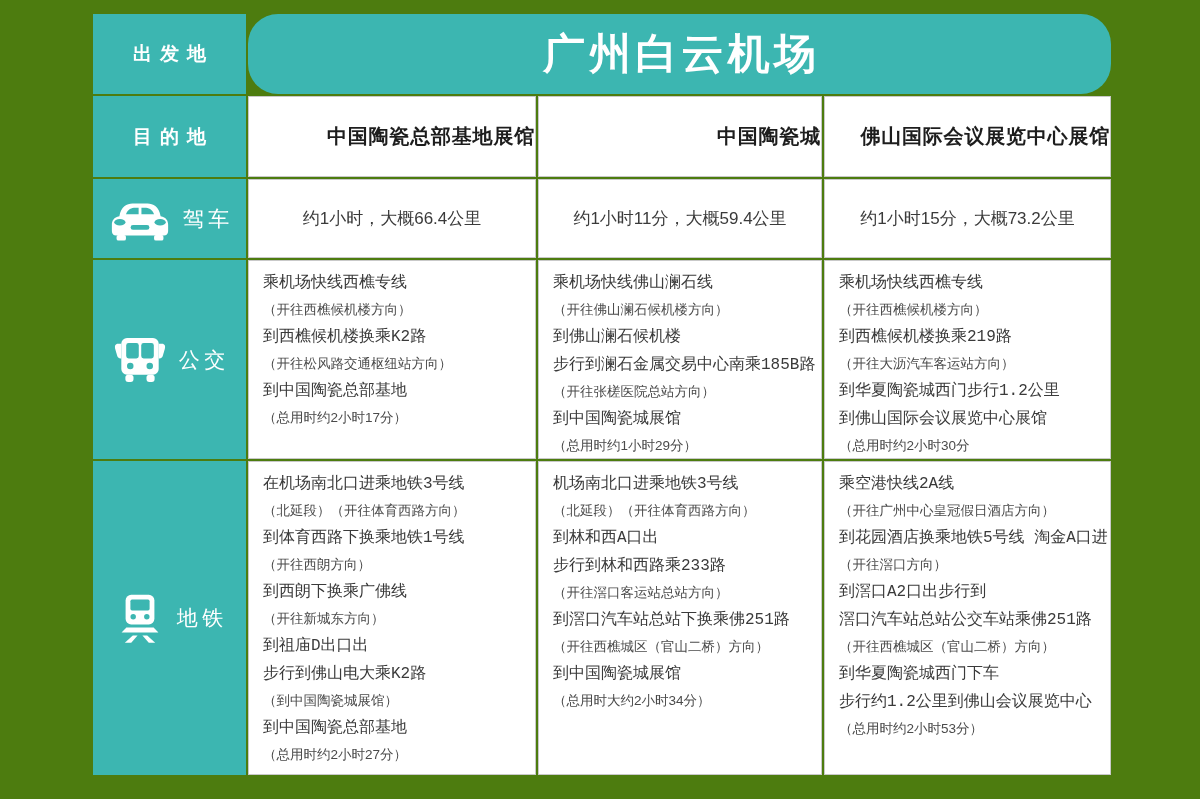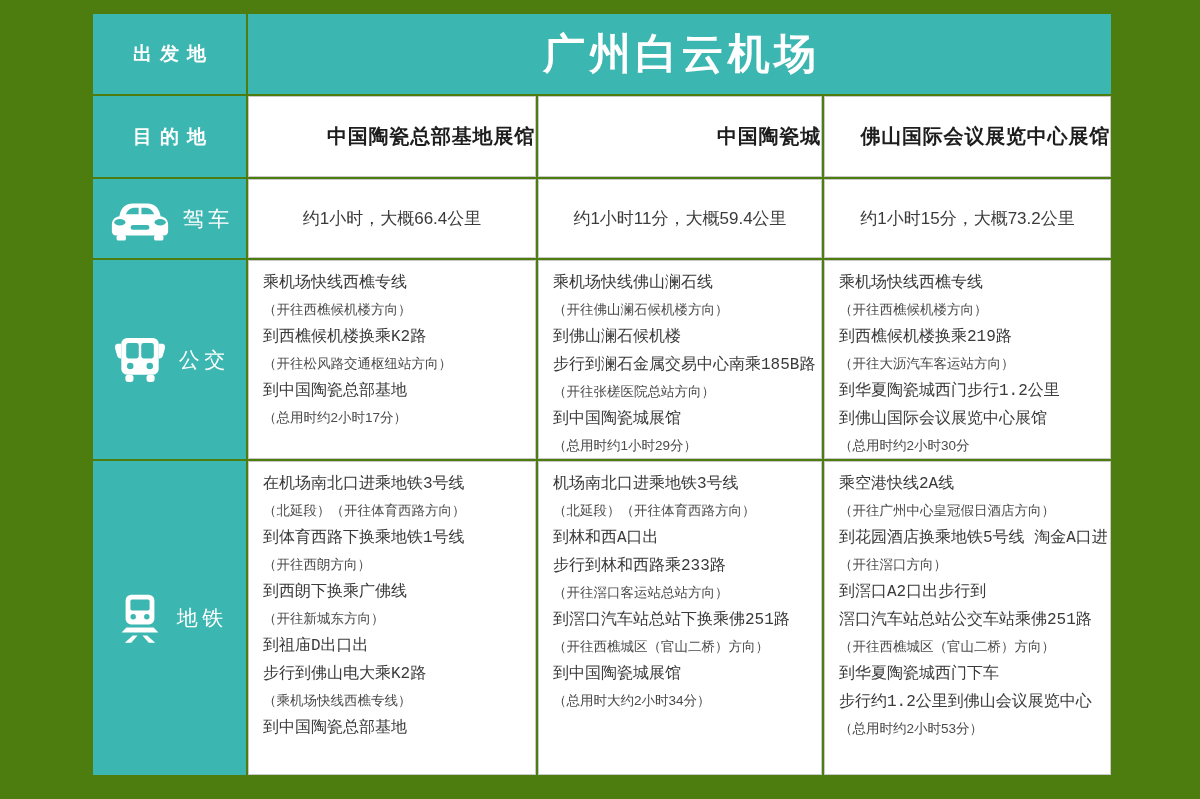--- a/index.html
+++ b/index.html
@@ -19,21 +19,21 @@
   .table{
     position:absolute;left:93px;top:14px;
     display:grid;
     grid-template-columns:153px 288px 284px 287px;
     grid-template-rows:80px 81px 79px 199px 314px;
     gap:2px;
   }
   .cell{overflow:hidden;}
   .teal{background:var(--teal);color:#fff;}
   .white{background:#fff;border:1px solid var(--border);}
-  .span3{grid-column:2/5;}
+  .span3{grid-column:2/5;border-radius:30px;}
 
   
   .hlabel{display:flex;align-items:center;justify-content:center;}
   .hlabel span{
     font-size:19px;font-weight:bold;letter-spacing:0.42em;margin-right:-0.42em;
   }
 
   
   .title{display:flex;align-items:center;justify-content:center;}
   .title span{
@@ -175,22 +175,23 @@
     </div>
     <div class="cell white route">
         <div class="ln step">在机场南北口进乘地铁3号线</div>
         <div class="ln note">（北延段）（开往体育西路方向）</div>
         <div class="ln step">到体育西路下换乘地铁1号线</div>
         <div class="ln note">（开往西朗方向）</div>
         <div class="ln step">到西朗下换乘广佛线</div>
         <div class="ln note">（开往新城东方向）</div>
         <div class="ln step">到祖庙D出口出</div>
         <div class="ln step">步行到佛山电大乘K2路</div>
-        <div class="ln note">（乘机场快线西樵专线）</div>
+        <div class="ln note">（到中国陶瓷城展馆）</div>
         <div class="ln step">到中国陶瓷总部基地</div>
+        <div class="ln note">（总用时约2小时27分）</div>
       </div>
     <div class="cell white route">
         <div class="ln step">机场南北口进乘地铁3号线</div>
         <div class="ln note">（北延段）（开往体育西路方向）</div>
         <div class="ln step">到林和西A口出</div>
         <div class="ln step">步行到林和西路乘233路</div>
         <div class="ln note">（开往滘口客运站总站方向）</div>
         <div class="ln step">到滘口汽车站总站下换乘佛251路</div>
         <div class="ln note">（开往西樵城区（官山二桥）方向）</div>
         <div class="ln step">到中国陶瓷城展馆</div>

